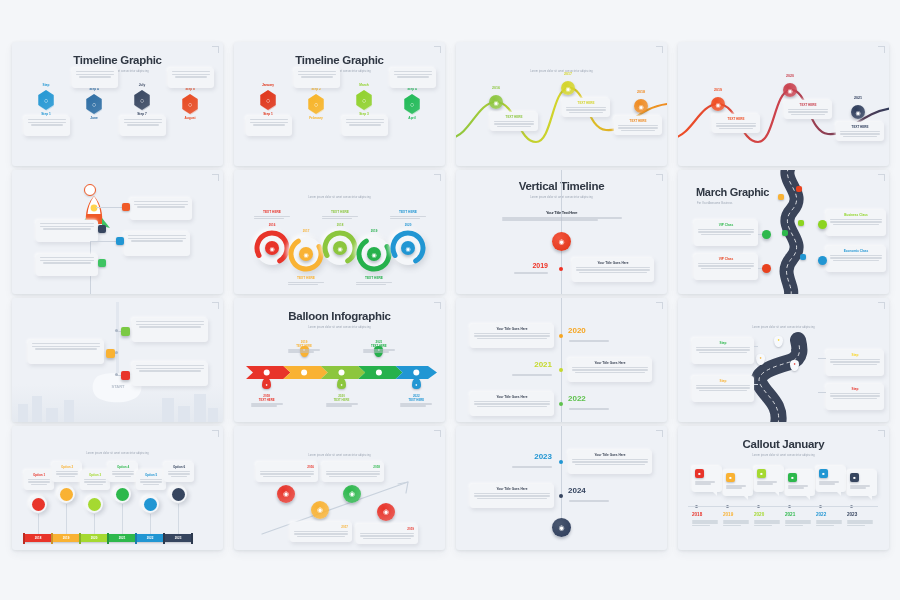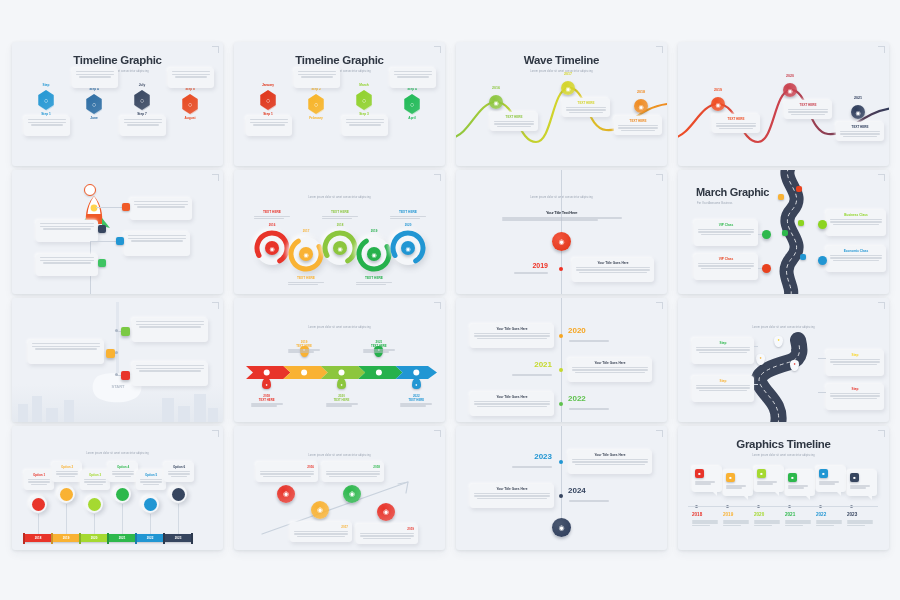--- a/index.html
+++ b/index.html
@@ -199,21 +199,20 @@
       <div class="lbl" style="left:162px;top:45px;width:32px;color:#1db954;">Step 4</div>
       <div class="card" style="left:156px;top:26px;width:46px;height:20px;">
         <div class="cl" style="width:38px;margin:0 auto 1.3px;"></div>
         <div class="cl" style="width:38px;margin:0 auto 1.3px;"></div>
         <div class="cl" style="width:32px;margin:0 auto 1.3px;"></div>
       </div>
       <div class="lbl" style="left:162px;top:74px;width:32px;color:#1db954;">April</div>
       <div class="corner"></div>
     </div>
     <div class="slide">
-      <div class="title t-big" style="position:absolute;left:0;right:0;top:12px;">Wave Timeline</div>
       <div class="sub" style="position:absolute;left:0;right:0;top:26px;">Lorem ipsum dolor sit amet consectetur adipiscing</div>
       <svg width="211" height="124" viewBox="0 0 211 124" style="position:absolute;left:0px;top:0px;overflow:visible">
         <defs>
           <linearGradient id="wg0" x1="0" x2="1">
             <stop offset="0%" stop-color="#8dc63f"></stop>
             <stop offset="50%" stop-color="#d4d42a"></stop>
             <stop offset="100%" stop-color="#ef8b22"></stop>
           </linearGradient>
         </defs>
         <path d="M -4 96 C 14 92 22 60 40 60 C 60 60 62 100 80 100 C 96 100 96 48 112 46 C 130 44 130 86 150 88 C 172 90 180 66 211 62" stroke="url(#wg0)" stroke-width="2.2" fill="none" stroke-linecap="round"></path>
@@ -387,20 +386,21 @@
       <div class="circ" style="left:167px;top:71px;width:14px;height:14px;background:#2196d3;">
         <span style="font-size:6px">◉</span>
       </div>
       <div class="yr" style="left:162px;top:53px;width:24px;text-align:center;font-size:3px;color:#2196d3;">2020</div>
       <div class="lbl" style="left:152px;top:40px;width:44px;font-size:3.2px;color:#2196d3;">TEXT HERE</div>
       <div class="blurline" style="position:absolute;left:156px;top:45.5px;width:36px;background:#b9c0ca"></div>
       <div class="blurline" style="position:absolute;left:156px;top:47.9px;width:30px;background:#b9c0ca"></div>
       <div class="corner"></div>
     </div>
     <div class="slide">
+      <div class="title t-big" style="position:absolute;left:0;right:0;top:10px;">Vertical Timeline</div>
       <div class="sub" style="position:absolute;left:0;right:0;top:24px;">Lorem ipsum dolor sit amet consectetur adipiscing</div>
       <div class="vline" style="left:105px;top:0;height:124px;"></div>
       <div class="title" style="position:absolute;left:0;right:0;top:40px;font-size:4px;">Your Title Text Here</div>
       <div class="blurline" style="position:absolute;left:46px;top:47px;width:120px;background:#b9c0ca"></div>
       <div class="blurline" style="position:absolute;left:46px;top:49.4px;width:96px;background:#b9c0ca"></div>
       <div class="circ" style="left:96px;top:62px;width:19px;height:19px;background:radial-gradient(circle at 35% 30%,#f2553d,#e03317);">
         <span style="font-size:7px">◉</span>
       </div>
       <div class="yr" style="left:58px;top:92px;width:34px;text-align:right;font-size:7px;color:#ee3124;">2019</div>
       <div class="blurline" style="position:absolute;left:58px;top:102px;width:34px;background:#b9c0ca"></div>
@@ -496,20 +496,21 @@
         <div class="cl" style="width:68px;margin:0 auto 1.3px;"></div>
         <div class="cl" style="width:68px;margin:0 auto 1.3px;"></div>
         <div class="cl" style="width:62px;margin:0 auto 1.3px;"></div>
       </div>
       <div class="hline" style="left:105px;top:77px;width:6px;"></div>
       <div class="circ" style="left:109px;top:73px;width:9px;height:9px;background:#e8342a;border-radius:2px;"></div>
       <div class="dot" style="left:103px;top:75px;width:3px;height:3px;background:#aeb8c6;"></div>
       <div class="corner"></div>
     </div>
     <div class="slide">
+      <div class="title t-big" style="position:absolute;left:0;right:0;top:12px;">Balloon Infographic</div>
       <div class="sub" style="position:absolute;left:0;right:0;top:26px;">Lorem ipsum dolor sit amet consectetur adipiscing</div>
       <svg width="211" height="24" viewBox="0 0 211 24" style="position:absolute;left:0px;top:63px;overflow:visible">
         <path d="M12 5 L49.4 5 L56.4 11.5 L49.4 18 L12 18 L19 11.5 Z" stroke="none" stroke-width="1" fill="#e8342a" stroke-linecap="round"></path>
         <circle cx="32.7" cy="11.5" r="3" fill="#fff"></circle>
         <path d="M49.4 5 L86.8 5 L93.8 11.5 L86.8 18 L49.4 18 L56.4 11.5 Z" stroke="none" stroke-width="1" fill="#f9b233" stroke-linecap="round"></path>
         <circle cx="70.1" cy="11.5" r="3" fill="#fff"></circle>
         <path d="M86.8 5 L124.19999999999999 5 L131.2 11.5 L124.19999999999999 18 L86.8 18 L93.8 11.5 Z" stroke="none" stroke-width="1" fill="#8cc63e" stroke-linecap="round"></path>
         <circle cx="107.5" cy="11.5" r="3" fill="#fff"></circle>
         <path d="M124.19999999999999 5 L161.6 5 L168.6 11.5 L161.6 18 L124.19999999999999 18 L131.2 11.5 Z" stroke="none" stroke-width="1" fill="#26b14c" stroke-linecap="round"></path>
         <circle cx="144.89999999999998" cy="11.5" r="3" fill="#fff"></circle>
@@ -775,21 +776,21 @@
         <div class="cl" style="width:76px;margin:0 auto 1.3px;"></div>
         <div class="cl" style="width:76px;margin:0 auto 1.3px;"></div>
         <div class="cl" style="width:70px;margin:0 auto 1.3px;"></div>
       </div>
       <div class="circ" style="left:96px;top:92px;width:19px;height:19px;background:radial-gradient(circle at 35% 30%,#4a5870,#2c3b5a);">
         <span style="font-size:7px">◉</span>
       </div>
       <div class="corner"></div>
     </div>
     <div class="slide">
-      <div class="title t-big" style="position:absolute;left:0;right:0;top:12px;">Graphics Timeline</div>
+      <div class="title t-big" style="position:absolute;left:0;right:0;top:12px;">Callout January</div>
       <div class="sub" style="position:absolute;left:0;right:0;top:26px;">Lorem ipsum dolor sit amet consectetur adipiscing</div>
       <div class="bubble" style="left:14px;top:40px;width:30px;height:26px;"></div>
       <div class="sqico" style="left:17px;top:43px;width:9px;height:9px;background:#e8342a;">
         <span style="font-size:4px">■</span>
       </div>
       <div class="blurline" style="position:absolute;left:17px;top:55px;width:20px;background:#b9c0ca"></div>
       <div class="blurline" style="position:absolute;left:17px;top:57.4px;width:16px;background:#b9c0ca"></div>
       <div class="dot" style="left:17px;top:79px;width:3px;height:3px;background:#7d8799;"></div>
       <div class="yr" style="left:14px;top:86px;font-size:4.6px;color:#e8342a;">2018</div>
       <div class="blurline" style="position:absolute;left:14px;top:94px;width:26px;background:#bcc4ce"></div>

